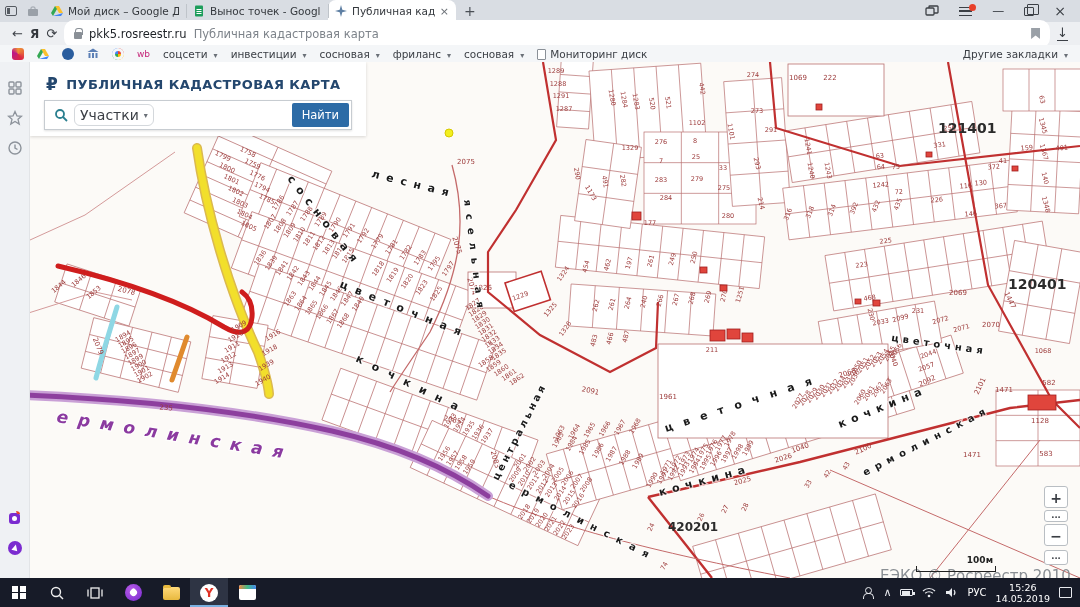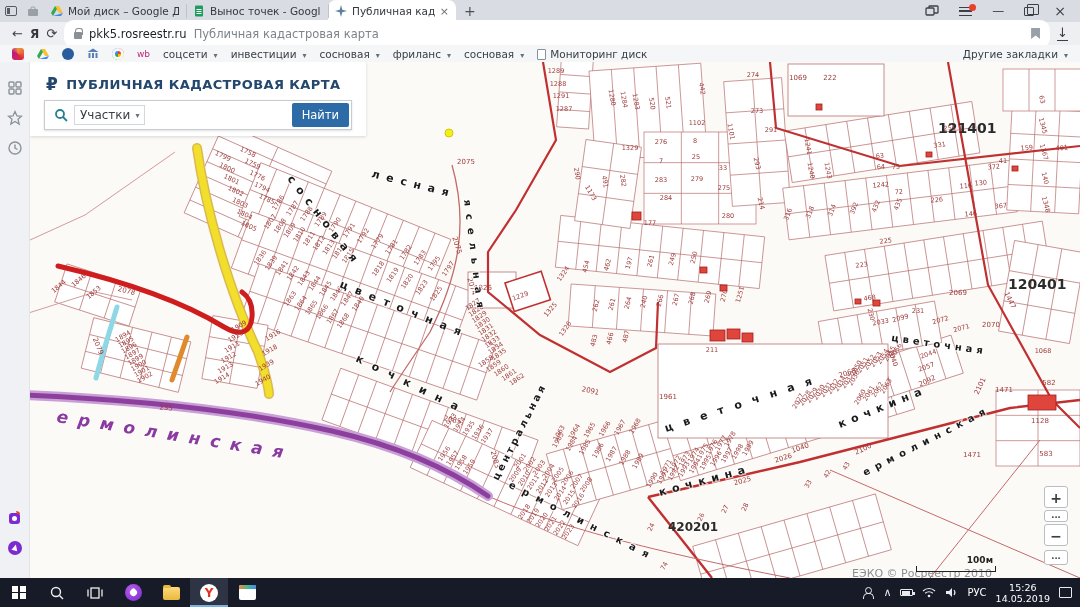--- a/index.html
+++ b/index.html
@@ -48,29 +48,29 @@
   .content{position:absolute;left:0;top:62px;width:1080px;height:516px;background:#fcfaf7}
   .sidepanel{position:absolute;left:0;top:0;width:30px;height:516px;background:#eff1f4;border-right:1px solid #e2e4e7}
   .spicon{position:absolute;left:7px;width:16px;height:16px;color:#8d939b}
   .maparea{position:absolute;left:30px;top:0;width:1050px;height:516px;overflow:hidden}
   .maparea svg.map{position:absolute;left:0;top:0}
 
   .pkkheader{position:absolute;left:0;top:0;width:336px;height:74px;background:#fff;box-shadow:0 1px 3px rgba(0,0,0,.15)}
   .pkktitle{position:absolute;left:16px;top:14px;display:flex;align-items:center;gap:8px;color:#24476e;font-weight:bold;font-size:13px;letter-spacing:.4px}
   .pkklogo{font-size:17px;line-height:1}
   .searchbox{position:absolute;left:14px;top:38px;width:308px;height:30px;background:#fff;border:1px solid #c7ccd1;box-shadow:0 1px 2px rgba(0,0,0,.12);display:flex;align-items:center;gap:6px;padding:2px 2px 2px 9px}
-  .cat{display:flex;align-items:center;gap:3px;font-size:12px;color:#3a3e44;border:1px solid #d4d8dc;border-radius:0;padding:2px 5px}
+  .cat{display:flex;align-items:center;gap:3px;font-size:14px;color:#3a3e44;border:1px solid #d4d8dc;border-radius:6px;padding:2px 5px}
   .searchbox input{flex:1;border:none;outline:none;font-size:11px;min-width:10px;font-family:"DejaVu Sans",sans-serif}
   .findbtn{height:24px;padding:0 10px;background:#2c6ba6;color:#fff;font-size:11.5px;border:none;border-radius:2px;font-family:"DejaVu Sans",sans-serif}
 
   .zbtn{position:absolute;left:1014px;width:24px;background:#fff;border:1px solid #b9bec3;border-radius:3px;color:#3a3e44;text-align:center;font-weight:bold}
   .scaleband{position:absolute;left:886px;top:504px;font-size:9px;color:#555;display:flex;align-items:flex-end;gap:10px}
   .scaleline{width:80px;height:6px;border-left:1.6px solid #222;border-right:1.6px solid #222;border-bottom:1.6px solid #222;position:relative}
   .scalelbl{position:absolute;right:2px;top:-11px;font-size:9px;color:#222;font-weight:bold}
-  .copyright{position:absolute;left:822px;top:505px;font-size:11px;color:#8a8f94}
+  .copyright{position:absolute;left:850px;top:505px;font-size:15px;color:#8a8f94}
 
   
   .taskbar{position:absolute;left:0;top:578px;width:1080px;height:29px;background:#171b28;display:flex;align-items:center;color:#fff}
   .tbi{width:38px;height:29px;display:flex;align-items:center;justify-content:center;flex:0 0 auto}
   .tbi.active{background:#2e3444;box-shadow:inset 0 -2px 0 #7ab0e0}
   .winlogo{display:grid;grid-template-columns:6px 6px;grid-template-rows:6px 6px;gap:1.5px}
   .winlogo span{background:#fff}
   .alice{width:17px;height:17px;border-radius:50%;background:radial-gradient(circle at 35% 30%,#b55ae6,#7a2bd0);position:relative}
   .alice:before{content:"";position:absolute;left:5.5px;top:5px;width:7px;height:7px;background:#fff;border-radius:2px 50% 50% 50%;transform:rotate(45deg)}
   .folder{width:17px;height:13px;background:linear-gradient(#ffd97a,#e8b93e);border-radius:2px;position:relative;margin-top:2px}

